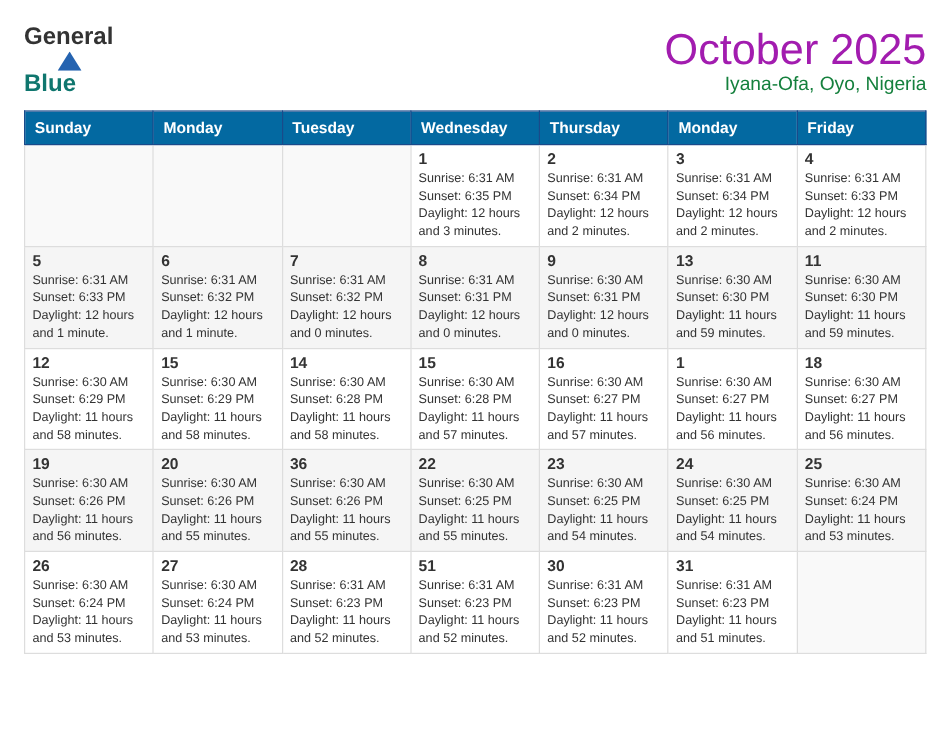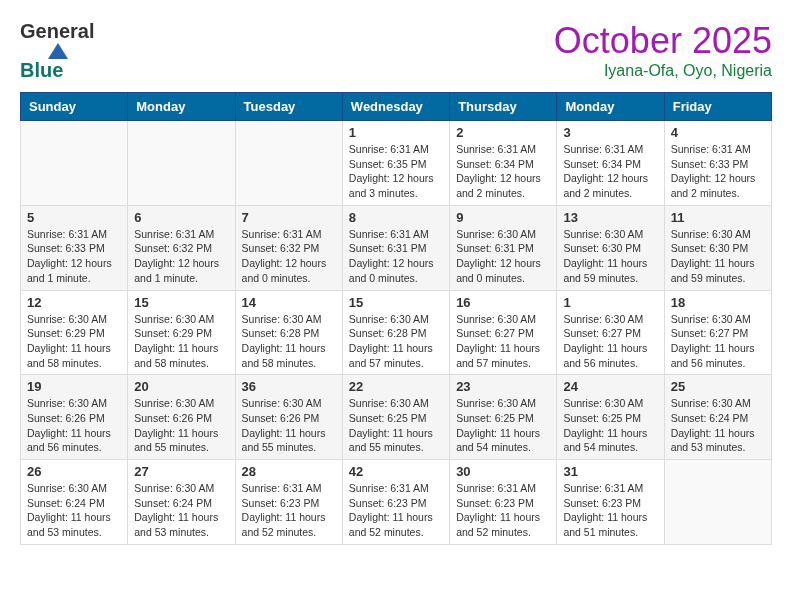--- a/index.html
+++ b/index.html
@@ -307,21 +307,21 @@
 Sunset: 6:24 PM
 Daylight: 11 hours and 53 minutes.</div>
           </td>
           <td>
             <span class="day-number">28</span>
             <div class="day-info" style="white-space: pre-line;">Sunrise: 6:31 AM
 Sunset: 6:23 PM
 Daylight: 11 hours and 52 minutes.</div>
           </td>
           <td>
-            <span class="day-number">42</span>
+            <span class="day-number">51</span>
             <div class="day-info" style="white-space: pre-line;">Sunrise: 6:31 AM
 Sunset: 6:23 PM
 Daylight: 11 hours and 52 minutes.</div>
           </td>
           <td>
             <span class="day-number">30</span>
             <div class="day-info" style="white-space: pre-line;">Sunrise: 6:31 AM
 Sunset: 6:23 PM
 Daylight: 11 hours and 52 minutes.</div>
           </td>

